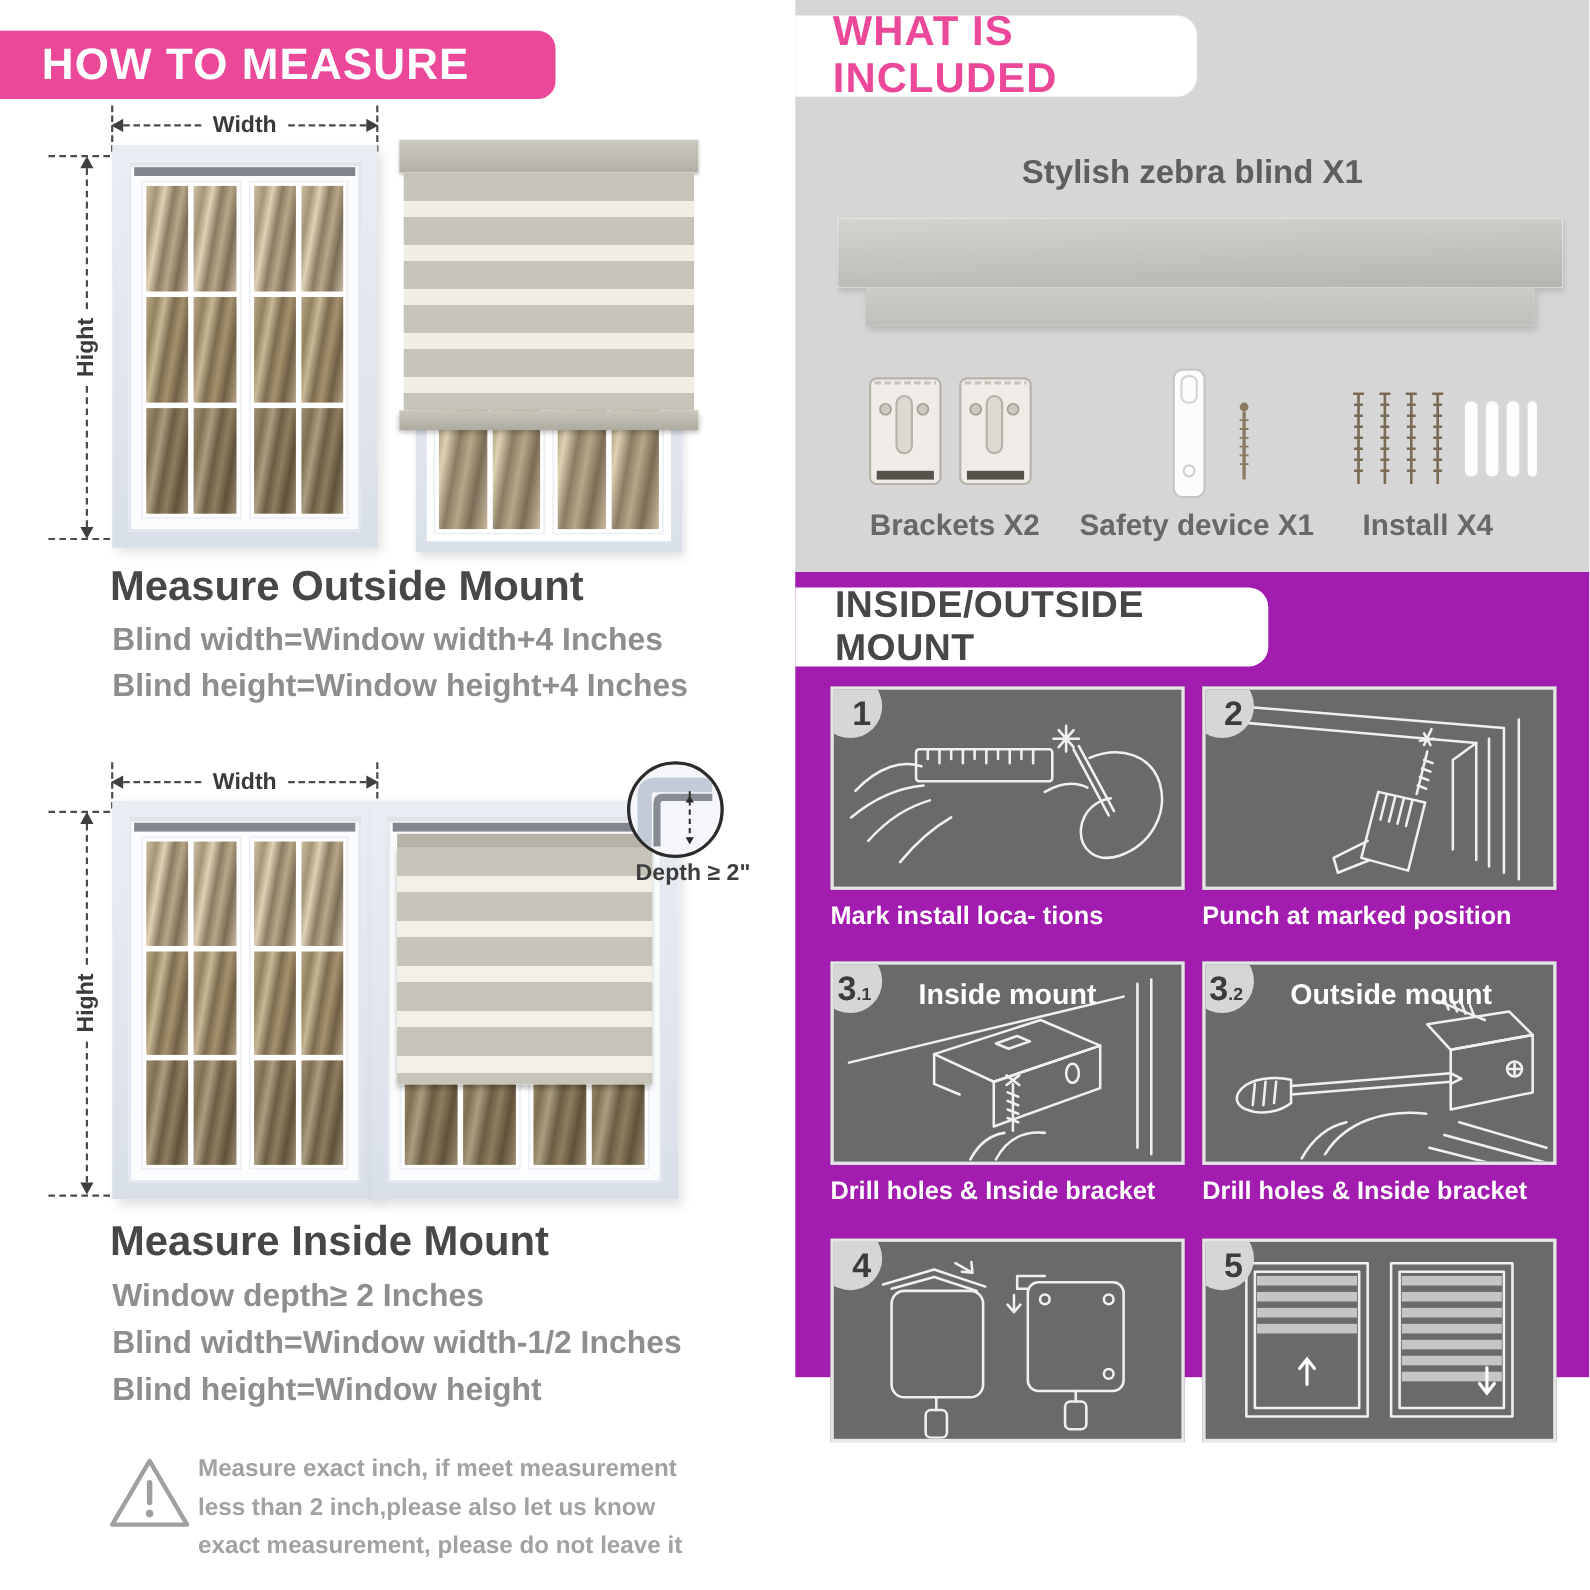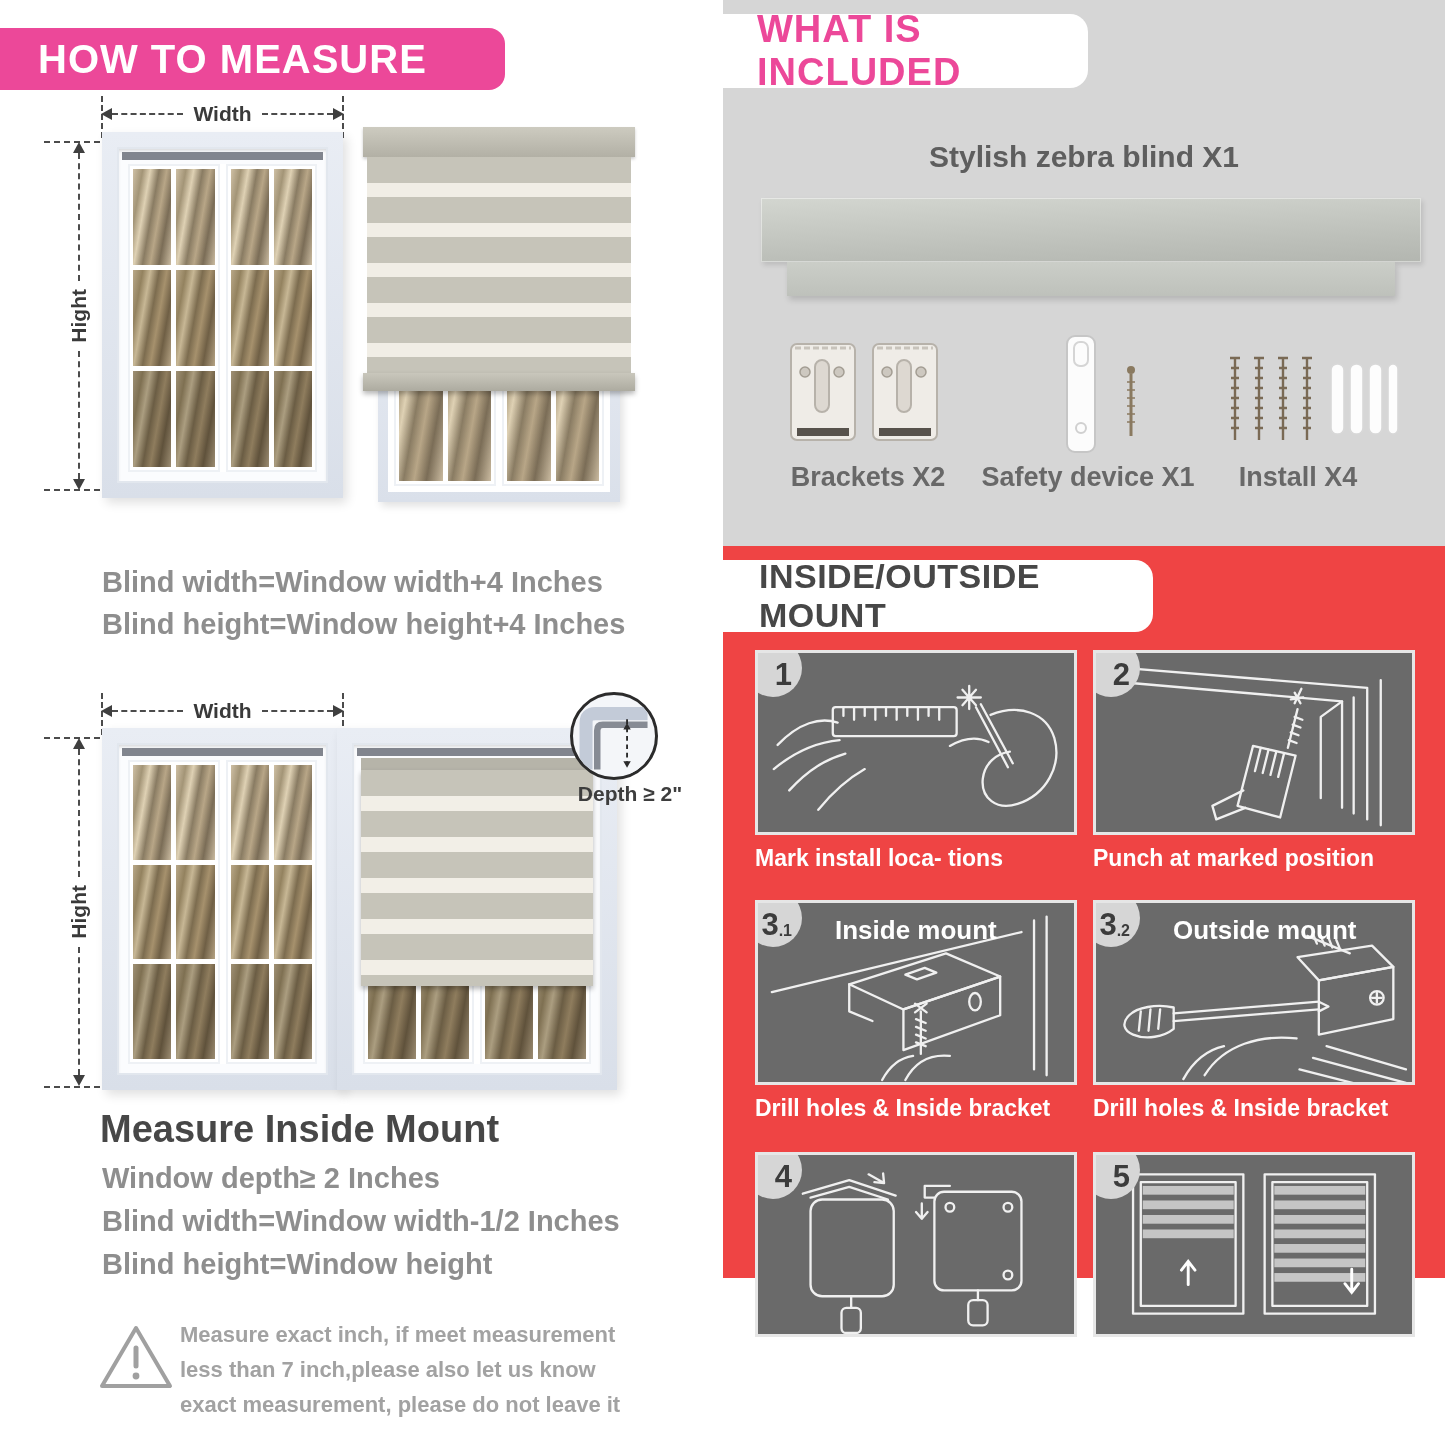--- a/index.html
+++ b/index.html
@@ -72,21 +72,21 @@
   .sec-gray{position:absolute;left:723px;top:0;width:722px;height:546px;background:#d6d6d6;}
   .product-title{position:absolute;left:0;top:140px;width:100%;text-align:center;color:#5e5e5e;
     font-size:30px;font-weight:bold;}
   .rail-top{position:absolute;left:38px;right:24px;top:198px;height:64px;
     background:linear-gradient(178deg,#d3d6d0,#bcbfb9 70%,#b3b6b0);
     box-shadow:inset 0 0 0 1px rgba(255,255,255,.45),2px 3px 5px rgba(0,0,0,.12);}
   .rail-bottom{position:absolute;left:64px;right:50px;top:262px;height:34px;
     background:linear-gradient(#cbcec8,#bec1bb);box-shadow:2px 4px 6px rgba(0,0,0,.15);}
   .item-label{position:absolute;top:462px;font-size:27px;font-weight:bold;color:#686868;text-align:center;}
   .icons{position:absolute;}
-  .sec-dark{position:absolute;left:723px;top:546px;width:722px;height:732px;background:#ef4444;}
+  .sec-dark{position:absolute;left:723px;top:520px;width:722px;height:732px;background:#a21caf;}
   .panel{position:absolute;width:322px;height:185px;background:#6a6a6a;border:3px solid #e6e6e6;
     box-sizing:border-box;overflow:hidden;}
   .panel .art{position:absolute;left:0;top:0;width:100%;height:100%;}
   .badge{position:absolute;left:-14px;top:-14px;width:58px;height:58px;border-radius:50%;background:#d6d6d6;
     display:flex;align-items:flex-end;justify-content:flex-end;padding:0 10px 7px 0;box-sizing:border-box;
     color:#3c3c3c;font-weight:bold;}
   .badge .num{font-size:31px;line-height:1;}
   .badge .sub{font-size:16px;line-height:1.1;}
   .plabel{position:absolute;left:64px;top:12px;color:#ffffff;font-size:26px;font-weight:bold;margin-left:13px;}
   .caption{position:absolute;width:345px;color:#ffffff;font-size:23px;font-weight:bold;white-space:nowrap;}
@@ -154,20 +154,21 @@
             <div class="glass"></div>
             <div class="glass"></div>
           </div>
       </div>
     </div>
     <div class="bhead"></div>
     <div class="bbody"></div>
     <div class="brail"></div>
   </div>
 
+  <div class="title" style="left:100px;top:512px">Measure Outside Mount</div>
   <div class="rule" style="left:102px;top:566px">Blind width=Window width+4 Inches</div>
   <div class="rule" style="left:102px;top:608px">Blind height=Window height+4 Inches</div>
 
   <i class="vt" style="left:101px;top:693px;height:42px"></i>
   <i class="vt" style="left:342px;top:693px;height:42px"></i>
   <div class="harrow" style="left:101px;top:700px;width:243px">
     <span class="ah l"></span>
       <span class="dsh"></span>
     <span class="albl">Width</span>
     <span class="dsh"></span>
@@ -249,21 +250,21 @@
   <div class="title" style="left:100px;top:1108px">Measure Inside Mount</div>
   <div class="rule" style="left:102px;top:1162px">Window depth≥ 2 Inches</div>
   <div class="rule" style="left:102px;top:1205px">Blind width=Window width-1/2 Inches</div>
   <div class="rule" style="left:102px;top:1248px">Blind height=Window height</div>
 
   <svg class="icons" style="left:98px;top:1322px" width="76" height="70" viewBox="0 0 76 70">
     <path d="M38,6 L72,64 H4 Z" fill="none" stroke="#a0a0a0" stroke-width="4" stroke-linejoin="round"></path>
     <path d="M38,26 V44" stroke="#a0a0a0" stroke-width="5" stroke-linecap="round"></path>
     <circle cx="38" cy="54" r="3.4" fill="#a0a0a0"></circle>
   </svg>
-  <div class="warn-text">Measure exact inch, if meet measurement less than 7 inch,please also let us know exact measurement, please do not leave it</div>
+  <div class="warn-text">Measure exact inch, if meet measurement less than 2 inch,please also let us know exact measurement, please do not leave it</div>
 
   <div class="sec-gray">
     <div class="banner-white1">
       <span>WHAT IS INCLUDED</span>
     </div>
     <div class="product-title">Stylish zebra blind X1</div>
     <div class="rail-top"></div>
     <div class="rail-bottom"></div>
 
     <svg class="icons" style="left:66px;top:340px" width="150" height="108" viewBox="0 0 150 108">

